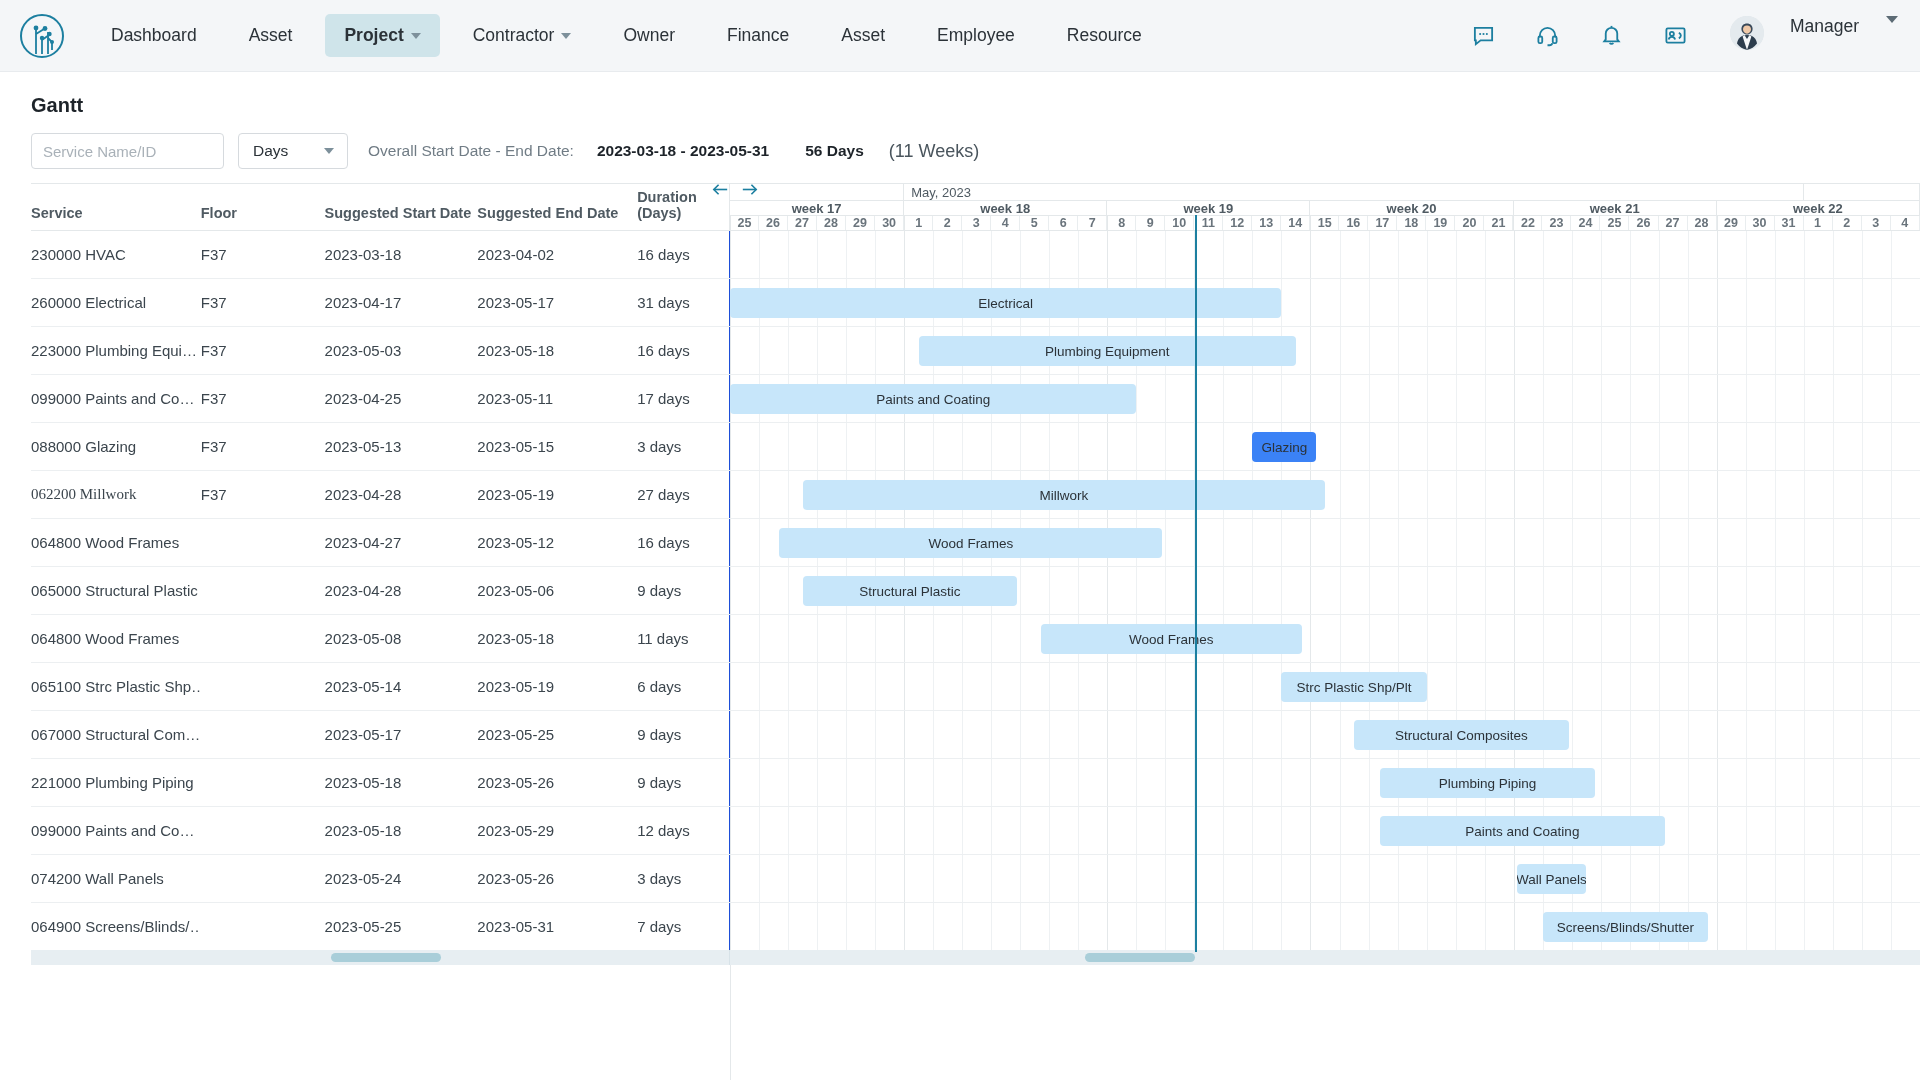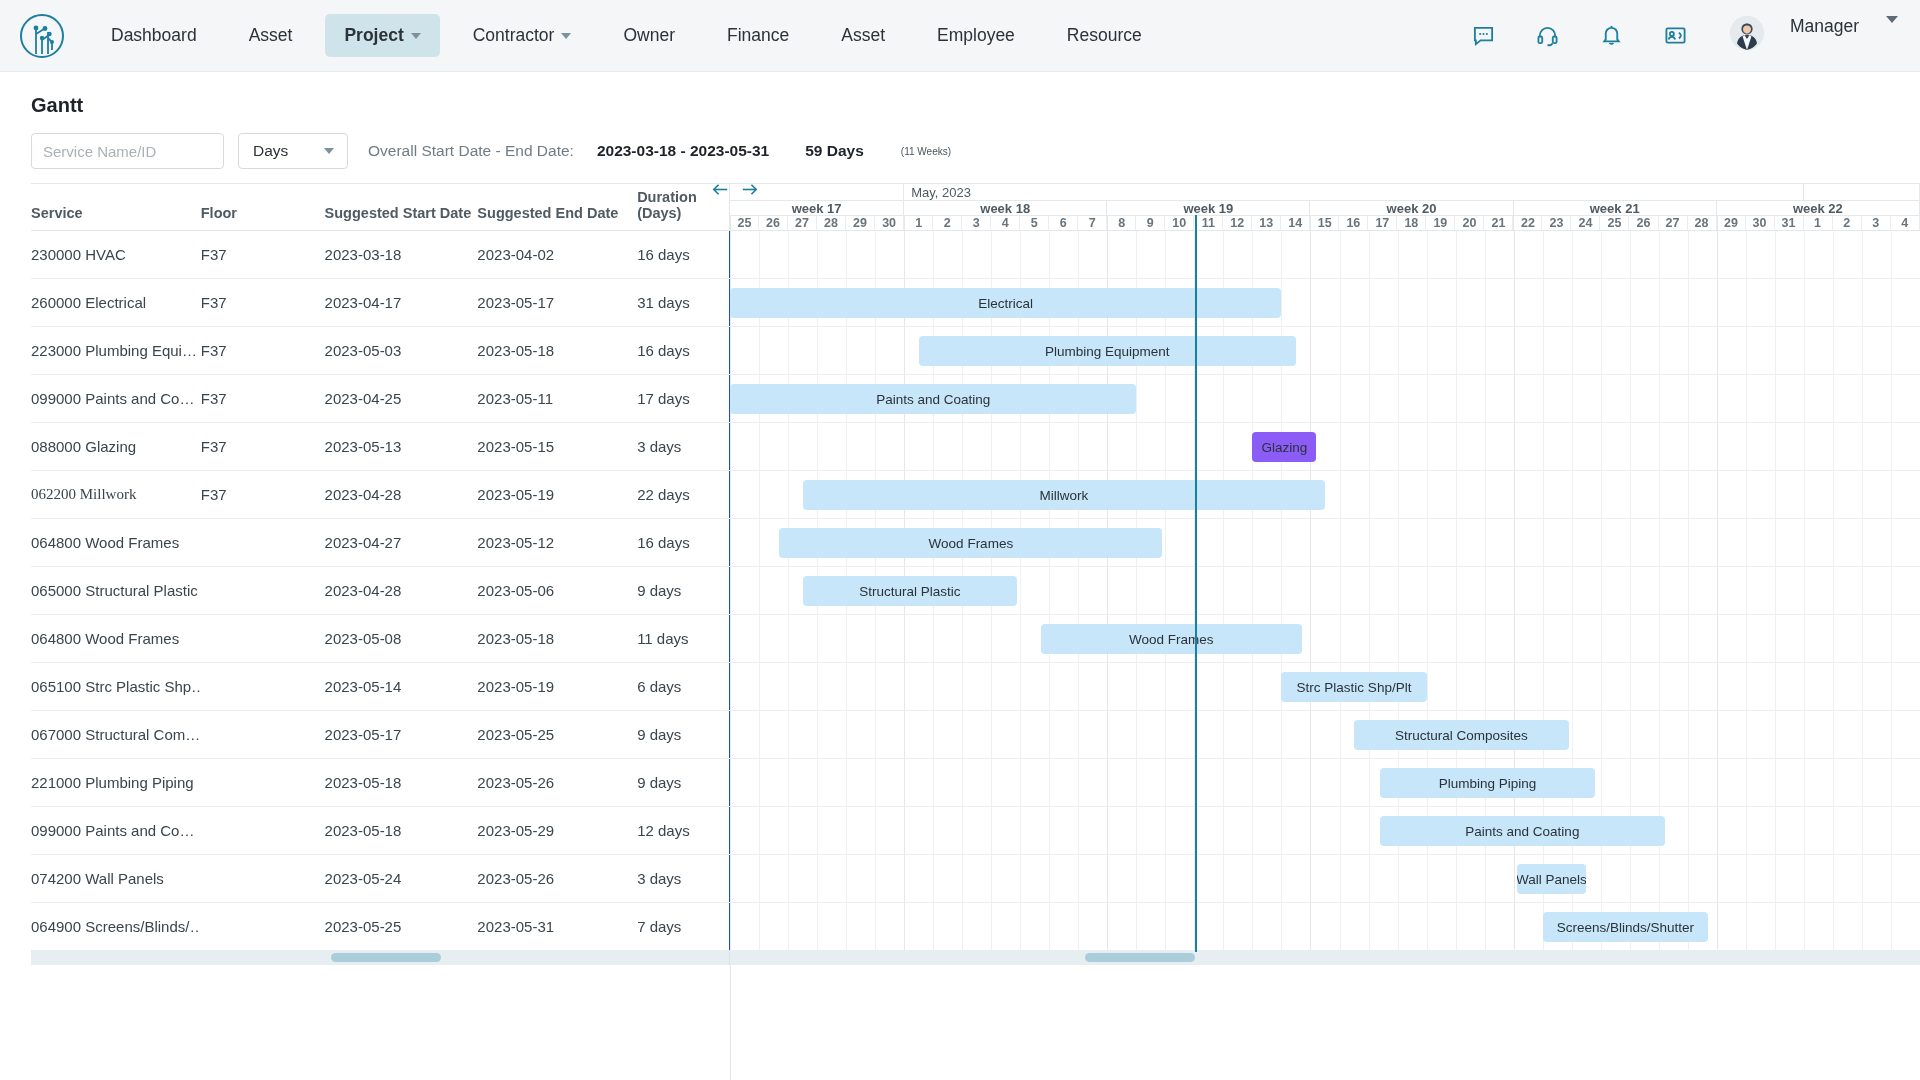--- a/index.html
+++ b/index.html
@@ -93,21 +93,21 @@
     width: 110px; height: 36px;
     border: 1px solid #d6dade; border-radius: 4px;
     display: flex; align-items: center; justify-content: space-between;
     padding: 0 13px 0 14px;
     font-size: 15.5px; color: #2b3238;
     background: #fff; cursor: pointer;
   }
   .range-label { font-size: 15.5px; color: #707c85; margin-left: 6px; }
   .range-value { font-size: 15.5px; color: #1d2329; font-weight: bold; margin-left: 9px; }
   .range-days { font-size: 15.5px; color: #1d2329; font-weight: bold; margin-left: 22px; }
-  .range-weeks { font-size: 10px; color: #4a555d; margin-left: 23px; }
+  .range-weeks { font-size: 18px; color: #4a555d; margin-left: 11px; }
 
   
   .gantt {
     position: relative;
     margin-left: 31px;
     width: 1889px;
     border-top: 1px solid #e4e8ea;
   }
   .gantt-head {
     display: flex;
@@ -326,21 +326,21 @@
         <circle cx="8.6" cy="8.6" r="5.6"></circle>
           <path d="M12.8 12.8 L17.5 17.5"></path>
       </svg>
     </div>
     <div class="select-box">
       <span>Days</span>
       <span class="caret"></span>
     </div>
     <span class="range-label">Overall Start Date - End Date:</span>
     <span class="range-value">2023-03-18 - 2023-05-31</span>
-    <span class="range-days">59 Days</span>
+    <span class="range-days">56 Days</span>
     <span class="range-weeks">(11 Weeks)</span>
   </div>
 
   <div class="gantt">
 
     <div class="gantt-head">
       <div class="left-head">
         <div class="col c-service">Service</div>
         <div class="col c-floor">Floor</div>
         <div class="col c-start">Suggested Start Date</div>
@@ -676,30 +676,30 @@
             <div class="gridline" style="left: 899.756px;"></div>
             <div class="gridline" style="left: 928.78px;"></div>
             <div class="gridline" style="left: 957.805px;"></div>
             <div class="gridline week" style="left: 986.829px;"></div>
             <div class="gridline" style="left: 1015.85px;"></div>
             <div class="gridline" style="left: 1044.88px;"></div>
             <div class="gridline" style="left: 1073.9px;"></div>
             <div class="gridline" style="left: 1102.93px;"></div>
             <div class="gridline" style="left: 1131.95px;"></div>
             <div class="gridline" style="left: 1160.98px;"></div>
-            <div class="bar" style="left: 522.439px; width: 63.8537px; background: #8b5cf6;">Glazing</div>
+            <div class="bar" style="left: 522.439px; width: 63.8537px; background: #3b82f6;">Glazing</div>
           </div>
         </div>
         <div class="grow">
           <div class="left-cells">
             <div class="cell" style="width: 170px; font-family: Liberation Serif, serif;">062200 Millwork</div>
             <div class="cell" style="width: 124px;">F37</div>
             <div class="cell" style="width: 153px;">2023-04-28</div>
             <div class="cell" style="width: 160px;">2023-05-19</div>
-            <div class="cell" style="width: 92px;">22 days</div>
+            <div class="cell" style="width: 92px;">27 days</div>
           </div>
           <div class="track">
             <div class="gridline week" style="left: 0px;"></div>
             <div class="gridline" style="left: 29.0244px;"></div>
             <div class="gridline" style="left: 58.0488px;"></div>
             <div class="gridline" style="left: 87.0732px;"></div>
             <div class="gridline" style="left: 116.098px;"></div>
             <div class="gridline" style="left: 145.122px;"></div>
             <div class="gridline week" style="left: 174.146px;"></div>
             <div class="gridline" style="left: 203.171px;"></div>

